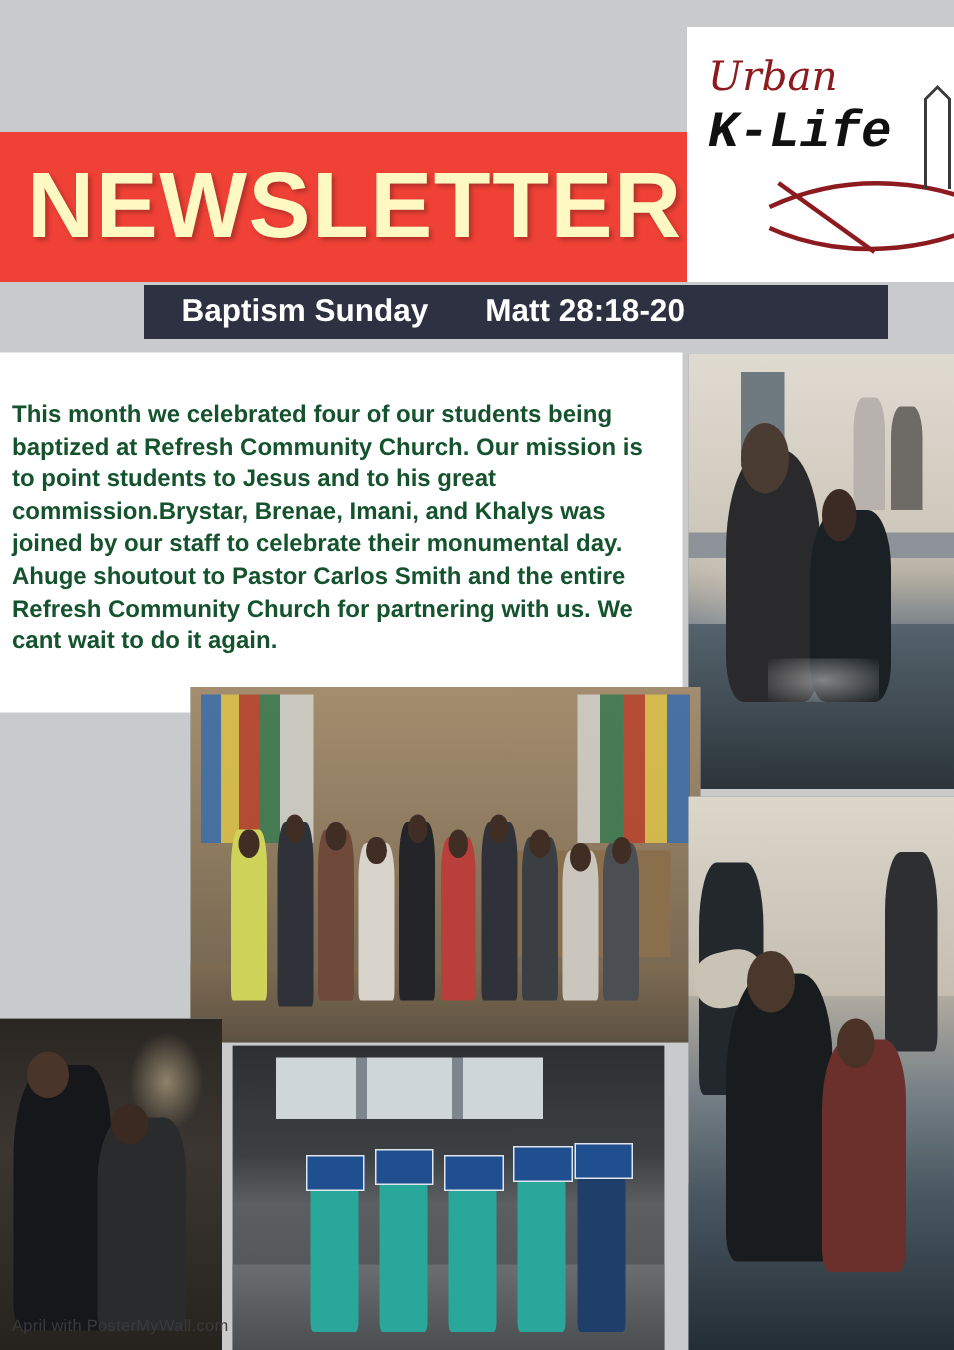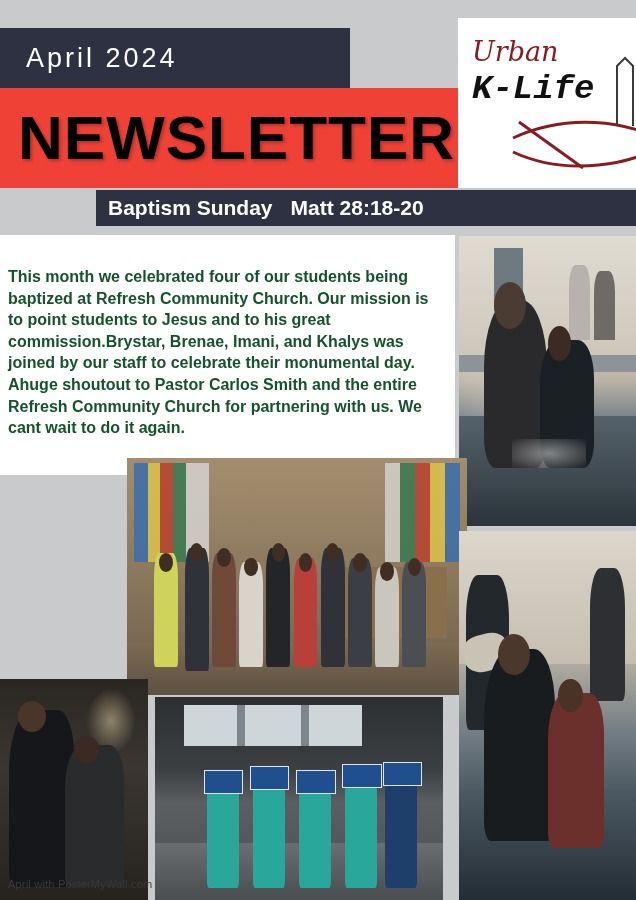--- a/index.html
+++ b/index.html
@@ -44,21 +44,21 @@
     top: 88px;
     width: 458px;
     height: 100px;
     background: #ef4136;
     display: flex;
     align-items: center;
     box-sizing: border-box;
     padding-left: 18px;
   }
   .news-bar span {
-    color: #000000;
+    color: #fef9c3;
     font-size: 62px;
     font-weight: bold;
     letter-spacing: 1px;
     line-height: 1;
     text-shadow: 2px 2px 3px rgba(0,0,0,0.25);
   }
 
   
   .logo-box {
     position: absolute;
@@ -93,28 +93,28 @@
     font-weight: bold;
     font-size: 34px;
     color: #111111;
   }
 
   
   .subtitle-bar {
     position: absolute;
     left: 96px;
     top: 190px;
-    width: 540px;
+    width: 496px;
     height: 36px;
     background: #2d3142;
     display: flex;
     align-items: center;
     box-sizing: border-box;
-    padding-left: 12px;
-    gap: 18px;
+    padding-left: 25px;
+    gap: 38px;
   }
   .subtitle-bar .s1 {
     color: #ffffff;
     font-size: 21px;
     font-weight: bold;
   }
   .subtitle-bar .s2 {
     color: #ffffff;
     font-size: 21px;
     font-weight: bold;
@@ -341,23 +341,20 @@
     font-size: 11px;
     color: #3a3a3a;
     letter-spacing: 0.2px;
   }
 </style>
 </head>
 <body>
 
 <div id="page">
 
-  <div class="date-bar">
-    <span>April 2024</span>
-  </div>
 
   <div class="news-bar">
     <span>NEWSLETTER</span>
   </div>
 
   <div class="logo-box">
     <div class="logo-inner">
       <svg width="178" height="170" viewBox="0 0 178 170">
         <g fill="none" stroke="#8c1b20" stroke-width="3">
           <path d="M8 120 C 60 96, 120 100, 170 128"></path>

